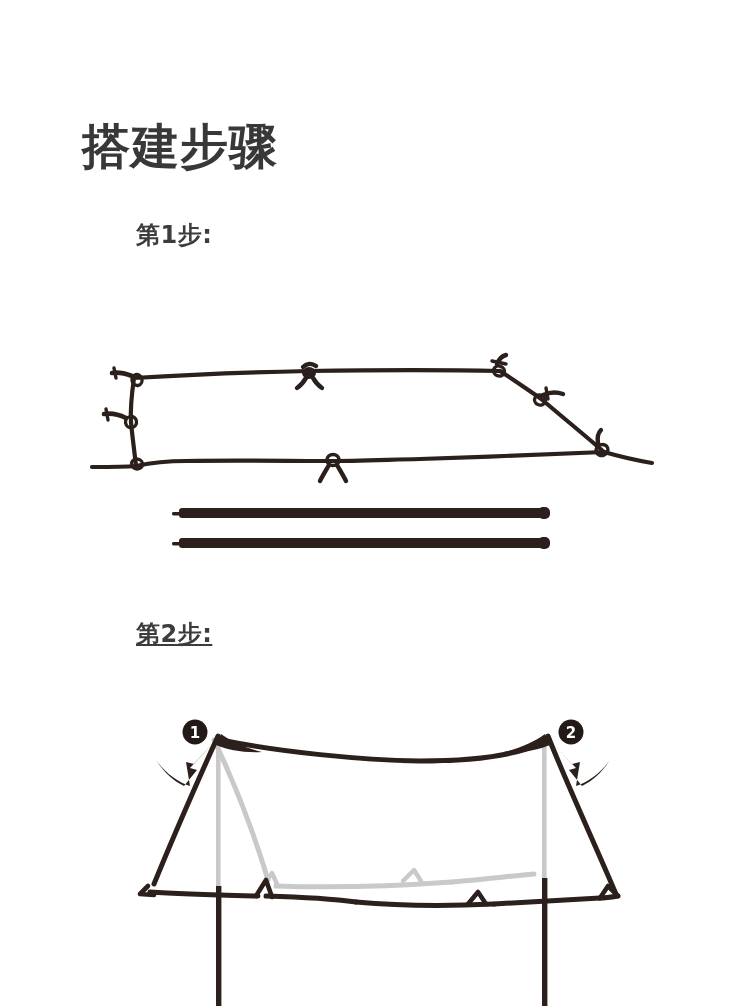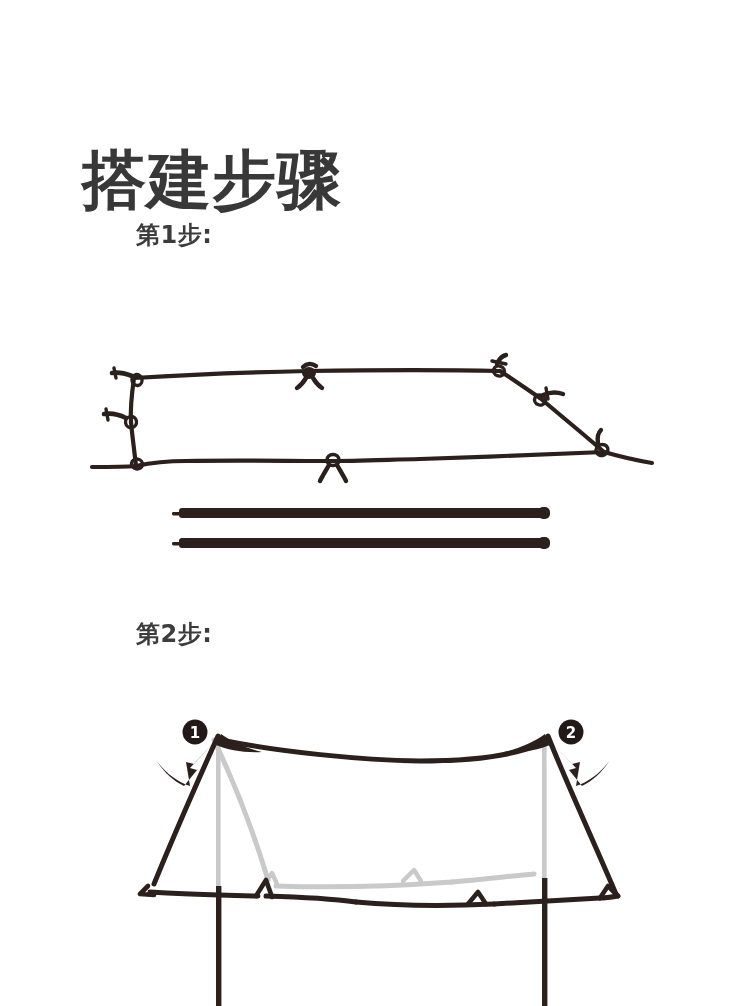--- a/index.html
+++ b/index.html
@@ -20,40 +20,39 @@
     position: absolute;
     inset: 0;
     background: #ffffff;
   }
 
   
   .page-title {
     position: absolute;
     left: 82px;
     top: 122px;
-    font-size: 64px;
+    font-size: 48px;
     font-weight: 700;
     color: #383838;
     letter-spacing: 1px;
     line-height: 1;
     white-space: nowrap;
-    margin-top: 26px;
   }
 
   .step-label {
     position: absolute;
     font-size: 24px;
     font-weight: 700;
     color: #3c3c3c;
     letter-spacing: 0.5px;
     line-height: 1;
     white-space: nowrap;
   }
   .step-label.step-1 { left: 136px; top: 223px; }
-  .step-label.step-2 { left: 136px; top: 622px; }
+  .step-label.step-2 { left: 136px; top: 622px; text-decoration: underline; }
 
   
   .figure {
     position: absolute;
     left: 0;
     width: 750px;
   }
   .figure.tarp-figure  { top: 330px;  height: 250px; }
   .figure.pitched-figure { top: 690px; height: 316px; }
 

